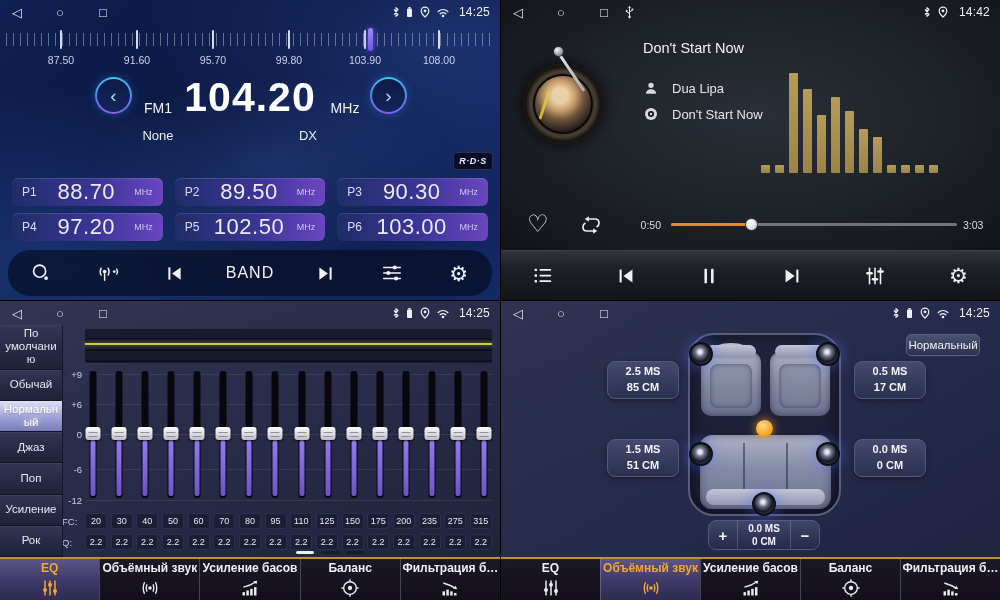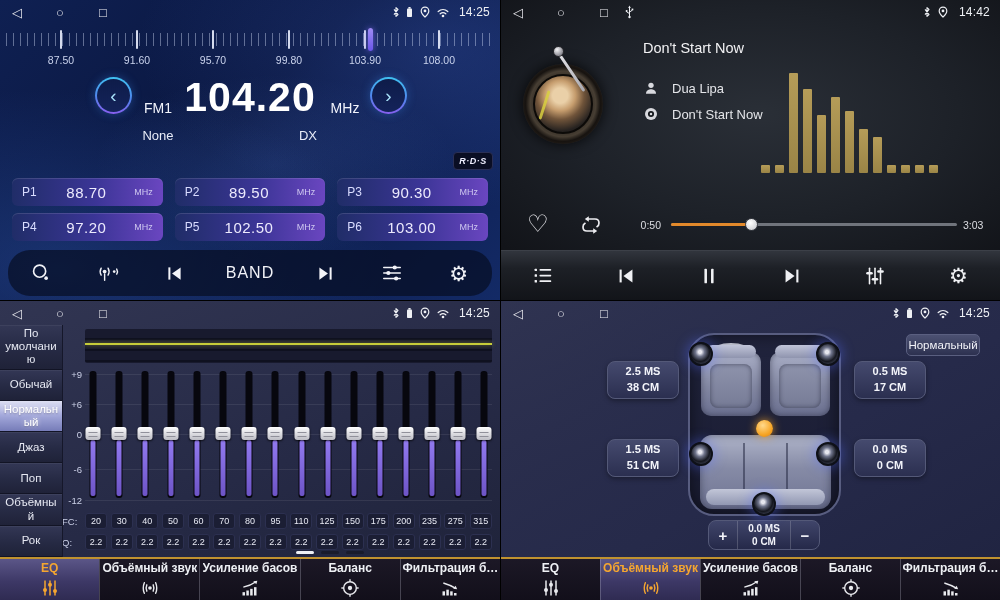--- a/index.html
+++ b/index.html
@@ -56,21 +56,21 @@
   .dx-label { position:absolute; left:285px; top:128px; width:46px; text-align:center; font-size:13px; color:#e8ecf8; }
   .rds-badge { position:absolute; left:453px; top:152px; width:40px; height:18px; border-radius:4px;
     background:#0a0e24; border:1px solid #2a2f55; color:#eef; font-size:9px; font-weight:700; font-style:italic;
     display:flex; align-items:center; justify-content:center; letter-spacing:.5px; }
   .presets { position:absolute; left:12px; right:12px; top:178px; display:grid;
     grid-template-columns:1fr 1fr 1fr; grid-template-rows:28px 28px; gap:7px 12px; }
   .preset { border-radius:6px; display:flex; align-items:center; padding:0 10px;
     background:linear-gradient(90deg,#202d68 0%,#3b3596 55%,#6a46c0 100%);
     box-shadow:inset 0 1px 0 rgba(255,255,255,.12); }
   .preset-id { font-size:12px; color:#d9dcff; width:24px; }
-  .preset-freq { flex:1; text-align:center; font-size:15px; color:#eceafd; letter-spacing:.5px; }
+  .preset-freq { flex:1; text-align:center; font-size:22px; color:#eceafd; letter-spacing:.5px; }
   .preset-unit { font-size:9px; color:#cfc8f0; width:26px; text-align:right; }
   .radio-toolbar { position:absolute; left:8px; right:8px; top:250px; height:46px; border-radius:22px;
     background:rgba(5,9,26,.62); display:flex; align-items:center; justify-content:space-around; color:#fff;text-align:right; }
   .radio-toolbar .tb { display:flex; align-items:center; justify-content:center; width:52px; height:36px; color:#f2f3f8; }
   .band-btn { font-size:16px; letter-spacing:1px; color:#fff; width:70px !important; }
   .gear-glyph { font-size:21px; line-height:1; }
 
   
   .disc { position:absolute; left:22px; top:64px; width:80px; height:80px; border-radius:50%;
     background:radial-gradient(circle at 50% 50%, #0d0b09 0 12%, #2a241e 40%, #473e33 58%, #171310 66%, #2b251f 82%, #141110 100%);
@@ -601,21 +601,21 @@
         <span class="sb-time">14:25</span>
       </div>
     </div>
 
     <div class="side-list">
         <div class="side-item">По умолчанию</div>
         <div class="side-item">Обычай</div>
         <div class="side-item selected">Нормальный</div>
         <div class="side-item">Джаз</div>
         <div class="side-item">Поп</div>
-        <div class="side-item">Объёмный</div>
+        <div class="side-item">Усиление</div>
         <div class="side-item">Рок</div>
       </div>
 
     <div class="curve-panel">
       <div class="curve-line"></div>
     </div>
 
     <span class="eq-scale-label" style="top:68px">+9</span>
     <span class="eq-scale-label" style="top:98px">+6</span>
     <span class="eq-scale-label" style="top:128px">0</span>
@@ -837,21 +837,21 @@
     </div>
     <div class="speaker spk-fl"></div>
     <div class="speaker spk-fr"></div>
     <div class="speaker spk-ml"></div>
     <div class="speaker spk-mr"></div>
     <div class="speaker spk-rear"></div>
     <div class="center-dot"></div>
 
     <div class="delay-box db-fl">
       <span>2.5 MS</span>
-      <span>38 CM</span>
+      <span>85 CM</span>
     </div>
     <div class="delay-box db-fr">
       <span>0.5 MS</span>
       <span>17 CM</span>
     </div>
     <div class="delay-box db-rl">
       <span>1.5 MS</span>
       <span>51 CM</span>
     </div>
     <div class="delay-box db-rr">

